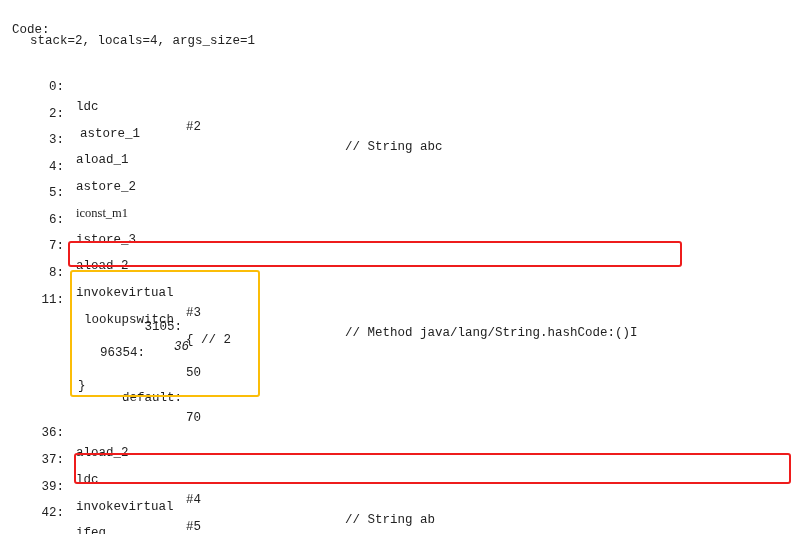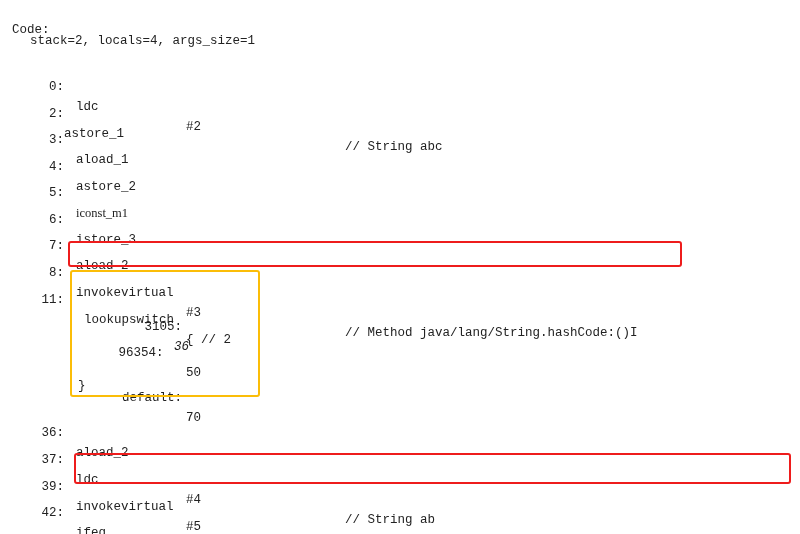--- a/index.html
+++ b/index.html
@@ -31,21 +31,21 @@
   <div class="line" style="top:31px; left:30px;">stack=2, locals=4, args_size=1</div>
 
   <div class="line" style="top:57px;">
     <span class="col-off" style="left:34px;">0:</span>
     <span class="col-op" style="left:76px;">ldc</span>
     <span class="col-arg" style="left:186px;">#2</span>
     <span class="col-cmt" style="left:345px;">// String abc</span>
   </div>
   <div class="line" style="top:84px;">
     <span class="col-off" style="left:34px;">2:</span>
-    <span class="col-op" style="left:64px;text-align:right;">astore_1</span>
+    <span class="col-op" style="left:80px;text-align:right;">astore_1</span>
   </div>
   <div class="line" style="top:110px;">
     <span class="col-off" style="left:34px;">3:</span>
     <span class="col-op" style="left:76px;">aload_1</span>
   </div>
   <div class="line" style="top:137px;">
     <span class="col-off" style="left:34px;">4:</span>
     <span class="col-op" style="left:76px;">astore_2</span>
   </div>
   <div class="line" style="top:163px;">
@@ -70,21 +70,21 @@
     <span class="col-off" style="left:34px;">11:</span>
     <span class="col-op" style="left:84px;">lookupswitch</span>
     <span class="col-arg" style="left:186px;">{ // 2</span>
   </div>
 
   <div class="line" style="top:297px;">
     <span style="position:absolute; left:100px; width:82px; text-align:right;">3105:</span>
     <span style="position:absolute; left:174px;font-style:italic;">36</span>
   </div>
   <div class="line" style="top:323px;">
-    <span style="position:absolute; left:100px; width:82px; text-align:center;">96354:</span>
+    <span style="position:absolute; left:100px; width:82px; text-align:left;">96354:</span>
     <span style="position:absolute; left:186px;">50</span>
   </div>
   <div class="line" style="top:368px;">
     <span style="position:absolute; left:100px; width:82px; text-align:right;">default:</span>
     <span style="position:absolute; left:186px;">70</span>
   </div>
   <div class="line" style="top:376px; left:78px;">}</div>
 
   <div class="line" style="top:403px;">
     <span class="col-off" style="left:34px;">36:</span>

